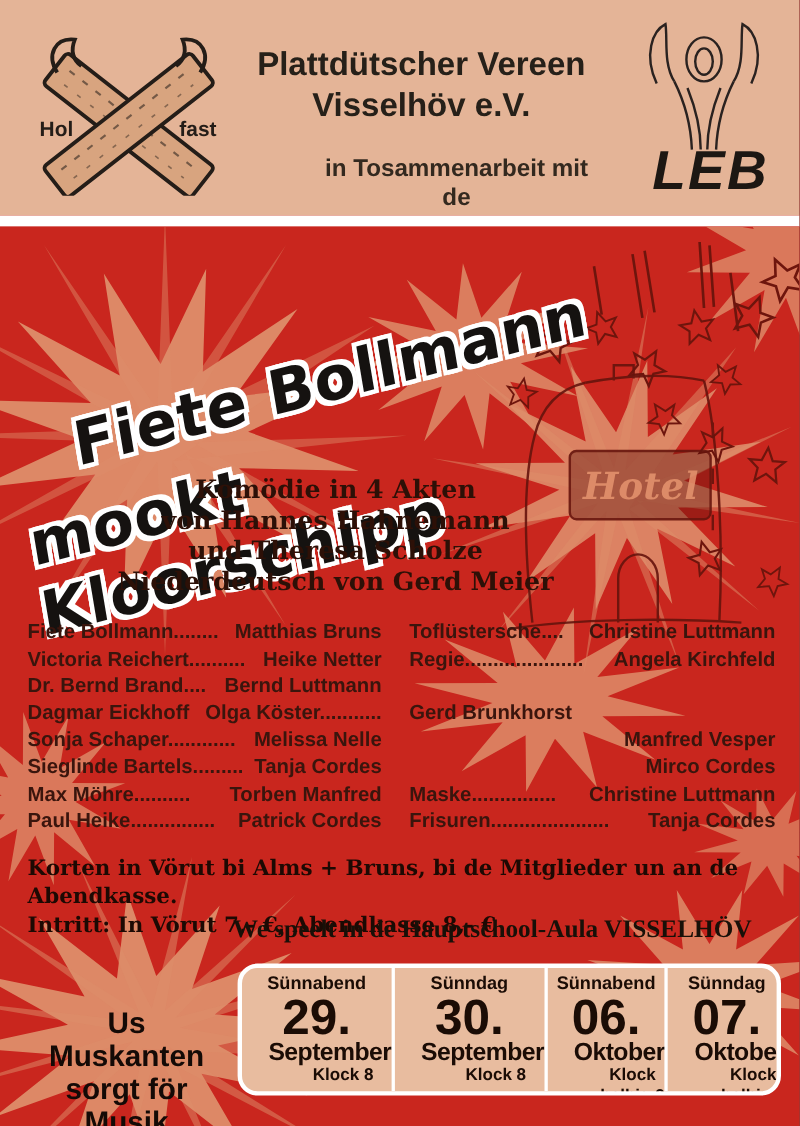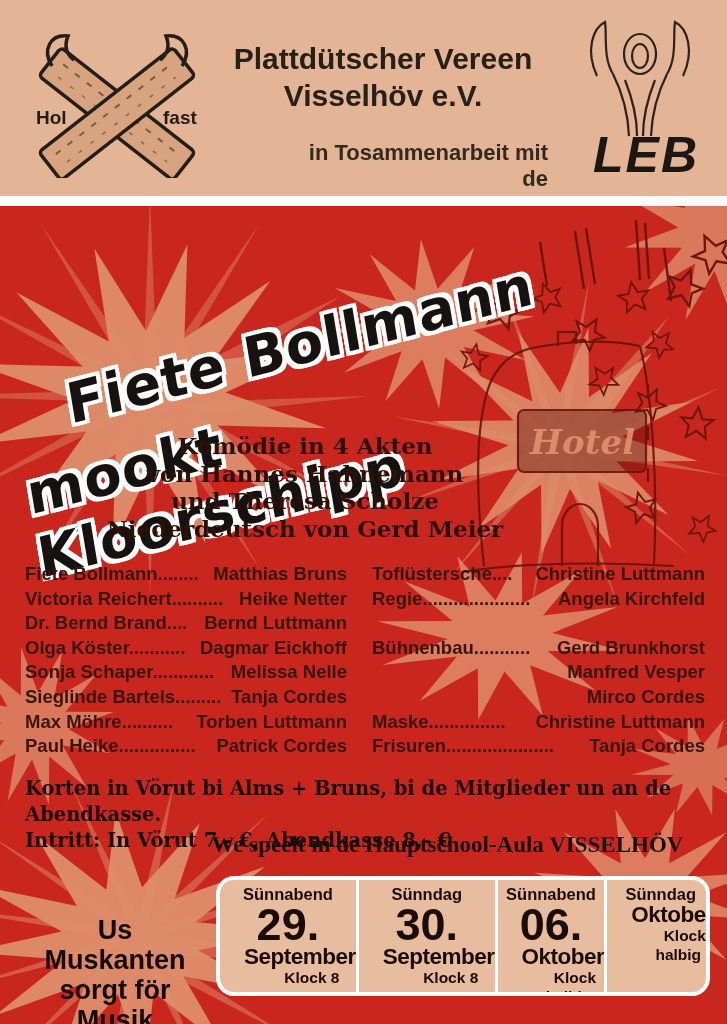--- a/index.html
+++ b/index.html
@@ -3,21 +3,21 @@
 <meta charset="utf-8">
 <style>
   html,body{margin:0;padding:0;background:#555;}
   .poster{position:relative;width:727px;height:1024px;margin:0 auto;overflow:hidden;
           font-family:"Liberation Sans",sans-serif;background:#c9261e;}
   
   .header{position:absolute;left:0;top:0;width:727px;height:196px;background:#e4b497;}
   .white-gap{position:absolute;left:0;top:196px;width:727px;height:10px;background:#fff;}
   .org-block{position:absolute;left:218px;top:40px;width:330px;text-align:center;color:#262019;}
   .org-line{font-size:30px;font-weight:bold;line-height:37px;letter-spacing:0px;}
-  .coop-line{margin-top:26px;margin-left:64px;font-size:22px;font-weight:bold;color:#33291f;text-align:right;}
+  .coop-line{margin-top:26px;margin-left:64px;font-size:22px;font-weight:bold;color:#33291f;}
   .plank-logo{position:absolute;left:22px;top:20px;}
   .leb-logo{position:absolute;right:12px;top:14px;}
   
   .red-body{position:absolute;left:0;top:206px;width:727px;height:818px;background:#c9261e;overflow:hidden;}
   .texture{position:absolute;left:0;top:0;}
   
   .main-title{position:absolute;left:14px;top:108px;width:580px;transform:rotate(-14.5deg);
               transform-origin:50% 50%;color:#151210;font-weight:800;}
   .main-title .t1{font-size:55px;margin-left:64px;}
   .main-title .t2{font-size:55px;margin-top:14px;}
@@ -169,34 +169,34 @@
       </div>
       <div class="cast-row">
         <span>Victoria Reichert..........</span>
         <span>Heike Netter</span>
       </div>
       <div class="cast-row">
         <span>Dr. Bernd Brand....</span>
         <span>Bernd Luttmann</span>
       </div>
       <div class="cast-row">
+        <span>Dagmar Eickhoff</span>
         <span>Olga Köster...........</span>
-        <span>Dagmar Eickhoff</span>
       </div>
       <div class="cast-row">
         <span>Sonja Schaper............</span>
         <span>Melissa Nelle</span>
       </div>
       <div class="cast-row">
         <span>Sieglinde Bartels.........</span>
         <span>Tanja Cordes</span>
       </div>
       <div class="cast-row">
         <span>Max Möhre..........</span>
-        <span>Torben Luttmann</span>
+        <span>Torben Manfred</span>
       </div>
       <div class="cast-row">
         <span>Paul Heike...............</span>
         <span>Patrick Cordes</span>
       </div>
     </div>
 
     <div class="cast-col cast-right">
       <div class="cast-row">
         <span>Toflüstersche....</span>
@@ -204,21 +204,20 @@
       </div>
       <div class="cast-row">
         <span>Regie.....................</span>
         <span>Angela Kirchfeld</span>
       </div>
       <div class="cast-row">
         <span></span>
         <span></span>
       </div>
       <div class="cast-row">
-        <span>Bühnenbau...........</span>
         <span>Gerd Brunkhorst</span>
       </div>
       <div class="cast-row">
         <span></span>
         <span>Manfred Vesper</span>
       </div>
       <div class="cast-row">
         <span></span>
         <span>Mirco Cordes</span>
       </div>
@@ -260,19 +259,20 @@
         <div class="d-time">Klock 8</div>
       </div>
       <div class="date-card">
         <div class="d-day">Sünnabend</div>
         <div class="d-num">06.</div>
         <div class="d-month">Oktober</div>
         <div class="d-time">Klock halbig 3</div>
       </div>
       <div class="date-card">
         <div class="d-day">Sünndag</div>
+        <div class="d-num">07.</div>
         <div class="d-month">Oktober</div>
         <div class="d-time">Klock halbig 3</div>
       </div>
     </div>
 
   </div>
 </div>
 
 </body></html>

